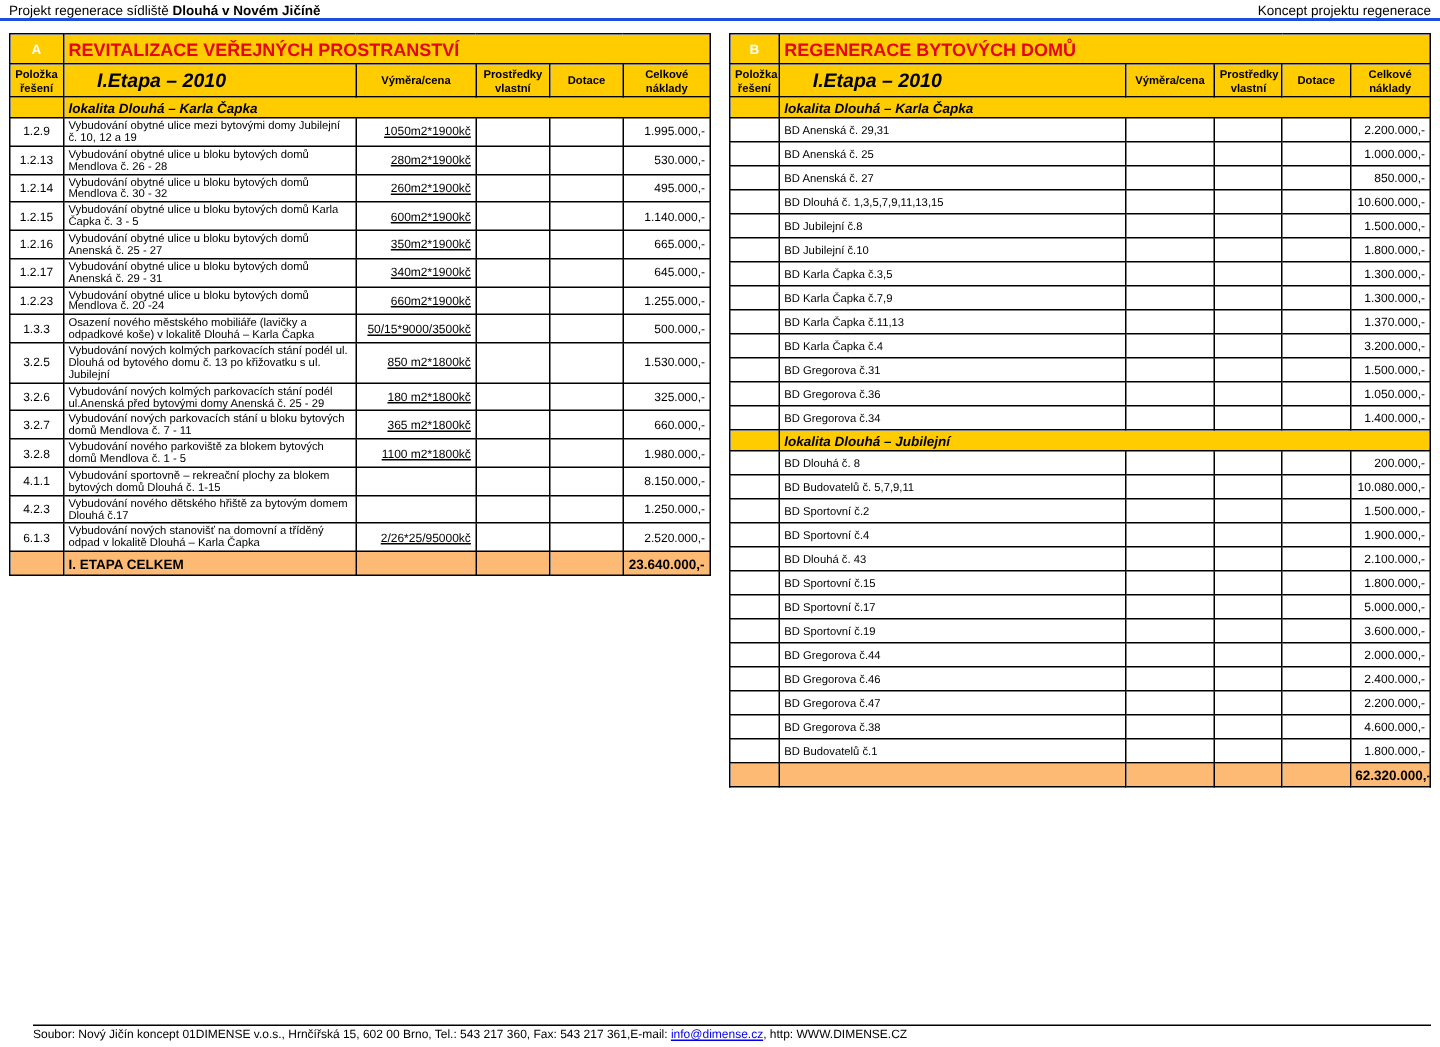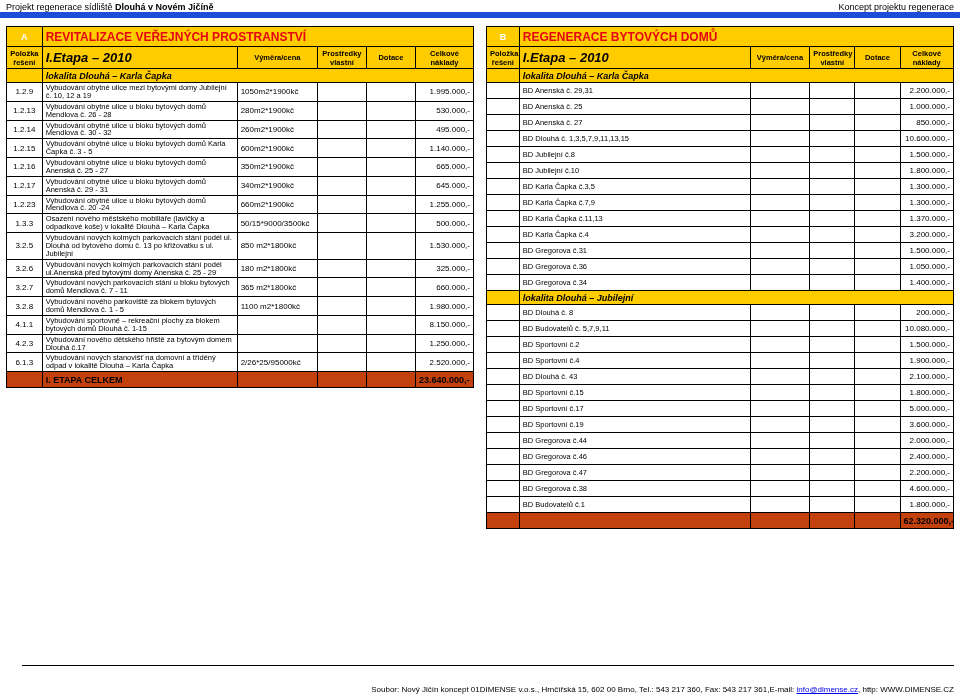--- a/index.html
+++ b/index.html
@@ -8,21 +8,21 @@
     font-family: Arial, sans-serif;
     font-size: 8px;
     background: #fff;
     width: 960px;
     height: 698px;
     position: relative;
   }
   .topbar {
     display: flex;
     justify-content: space-between;
-    border-bottom: 6px solid #1d4ed8;
+    border-bottom: 2px solid #1d4ed8;
     padding: 2px 6px 0 6px;
     font-size: 9px;
   }
   .topbar .left { }
   .topbar .right { }
   .content {
     display: flex;
     gap: 12px;
     padding: 8px 6px 0 6px;
   }
@@ -53,53 +53,53 @@
   }
   .red-title {
     color: #e30613;
     font-weight: bold;
     font-size: 12px;
   }
   .etapa-row td {
     background: #ffcc00;
     height: 22px;
   }
-  .etapa-label { font-style: italic; font-weight: bold; font-size: 13px; }
+  .etapa-label { font-style: italic; font-weight: bold; font-size: 13px; margin-left: 19px; }
   .col-h {
     font-size: 7.5px; font-weight: bold; text-align: center;
   }
   .yellow-sub td {
     background: #ffcc00;
     font-style: italic;
     font-weight: bold;
     font-size: 9px;
     height: 14px;
   }
   .data-row td { height: 16px; font-size: 8px;}
   .data-row .id { width: 32px; text-align: center;}
   .data-row .desc { font-size: 7.5px; line-height:1.05; }
-  .data-row .rate { text-align: left; width: 78px;}
+  .data-row .rate { text-align: right; width: 78px; text-decoration: underline;}
   .data-row .num { text-align: right; width:52px;}
   .data-row .empty { width:46px; }
   .total-row td {
-    background: #c2410c;
+    background: #fdba74;
     font-weight: bold;
     font-size: 9px;
     height: 16px;
   }
   .footer {
     position: absolute;
     bottom: 4px;
     left: 22px;
     right: 6px;
     border-top: 1px solid #000;
     display: flex;
-    justify-content: flex-end;
+    justify-content: flex-start;
     font-size: 8px;
-    padding-top: 19px;
+    padding-top: 1px;
   }
   .footer .right a { color:#0000ee; }
   
   .tblA col.c1{width:32px}.tblA col.c2{width:175px}.tblA col.c3{width:72px}
   .tblA col.c4{width:44px}.tblA col.c5{width:44px}.tblA col.c6{width:52px}
   .tblB col.c1{width:32px}.tblB col.c2{width:225px}.tblB col.c3{width:58px}
   .tblB col.c4{width:44px}.tblB col.c5{width:44px}.tblB col.c6{width:52px}
 </style>
 </head>
 <body>
@@ -263,21 +263,21 @@
   <td class="num">2.520.000,-</td>
           </tr>
         </tbody>
       <tbody>
           <tr class="total-row">
         <td></td>
         <td>I. ETAPA CELKEM</td>
         <td></td>
             <td></td>
             <td></td>
-        <td style="text-align:left">23.640.000,-</td>
+        <td style="text-align:center">23.640.000,-</td>
       </tr>
     </tbody>
       </table>
   </div>
 
   <div class="col">
     <table class="tblB">
       <colgroup>
           <col class="c1">
           <col class="c2">

